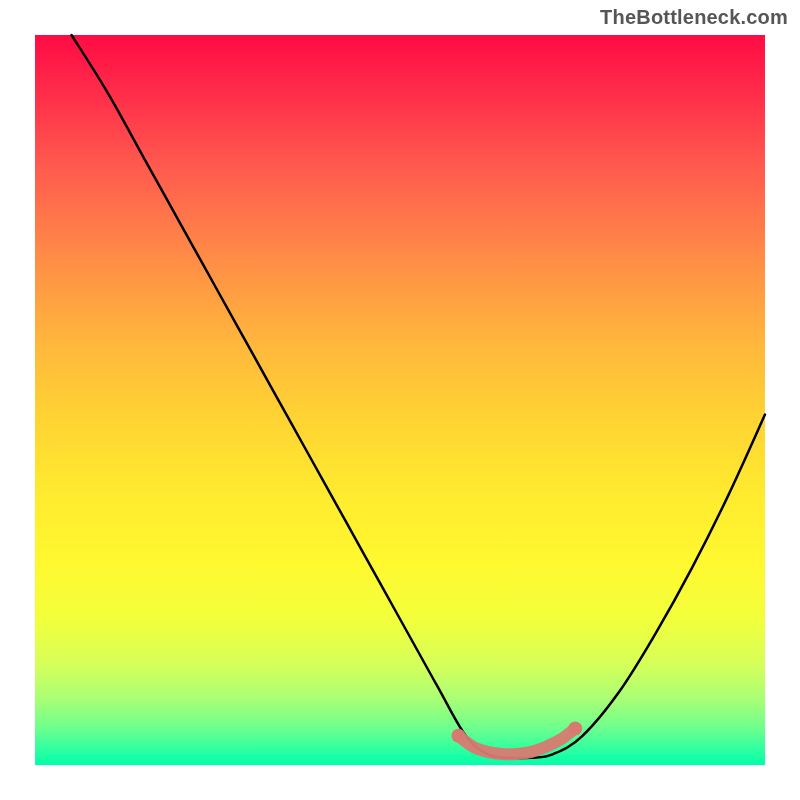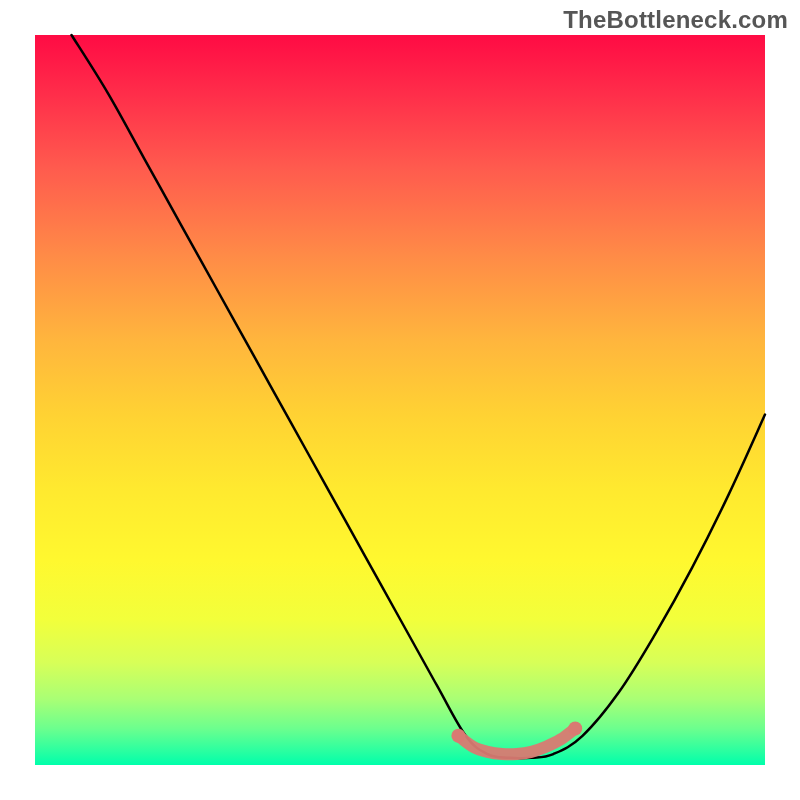--- a/index.html
+++ b/index.html
@@ -7,21 +7,21 @@
   .container {
     position: relative;
     width: 800px;
     height: 800px;
   }
   .attribution {
     position: absolute;
     top: 6px;
     right: 12px;
     font-family: Arial, Helvetica, sans-serif;
-    font-size: 24px;
+    font-size: 20px;
     font-weight: bold;
     color: #565656;
     letter-spacing: 0.2px;
     z-index: 10;
   }
   .plot-area {
     position: absolute;
     left: 35px;
     top: 35px;
     width: 730px;

